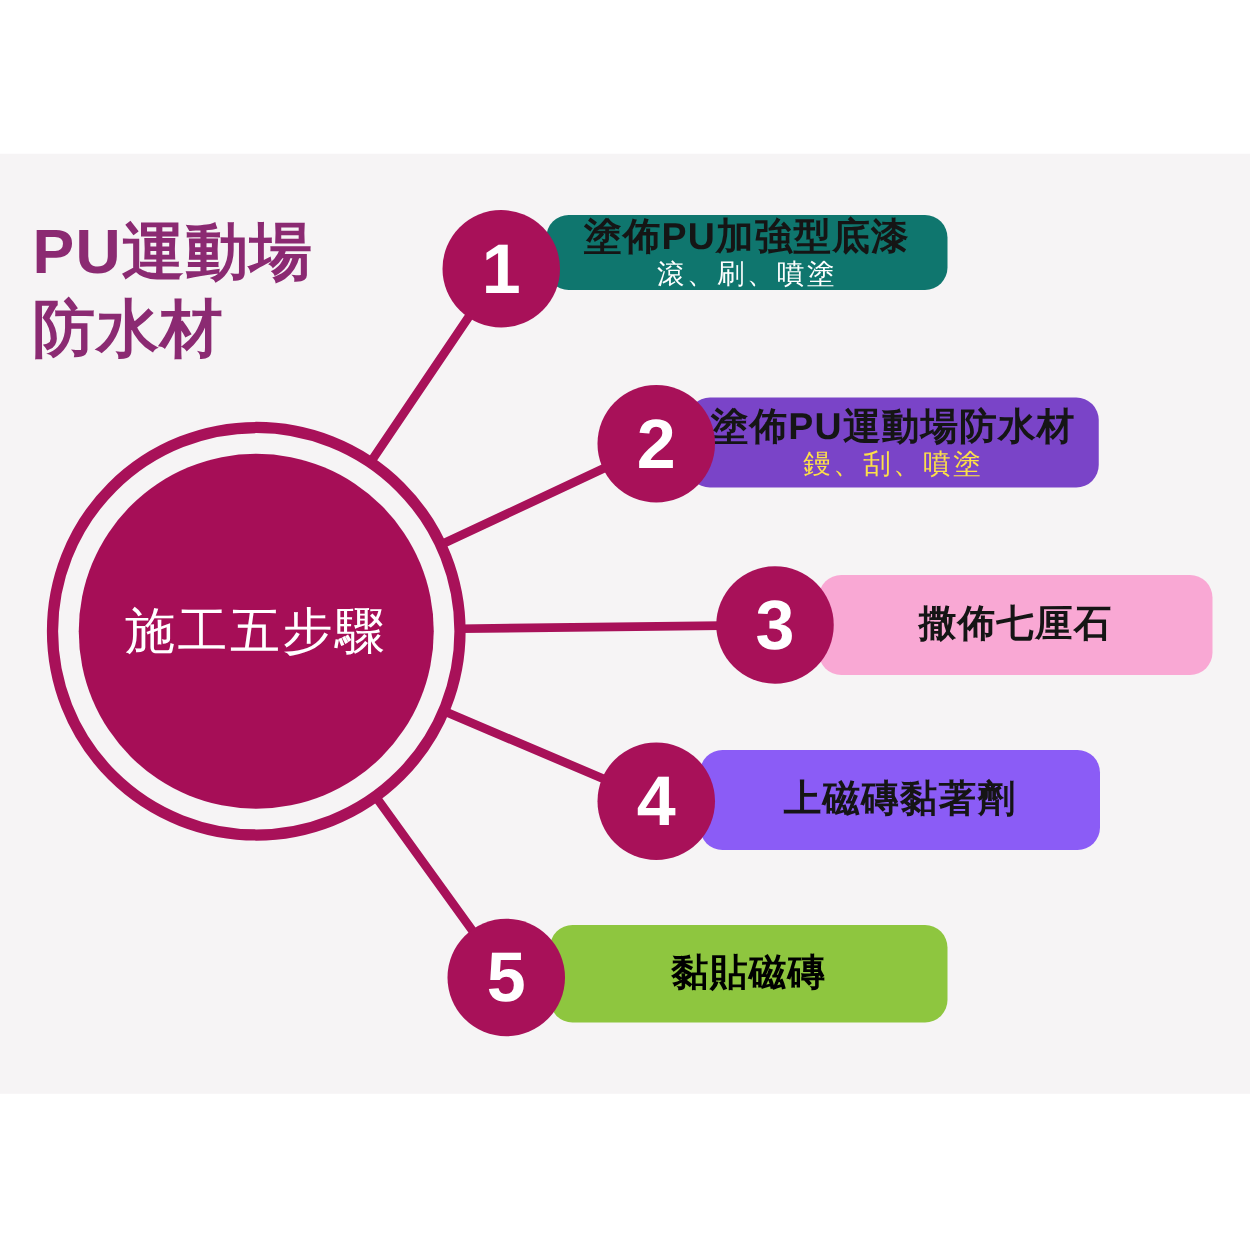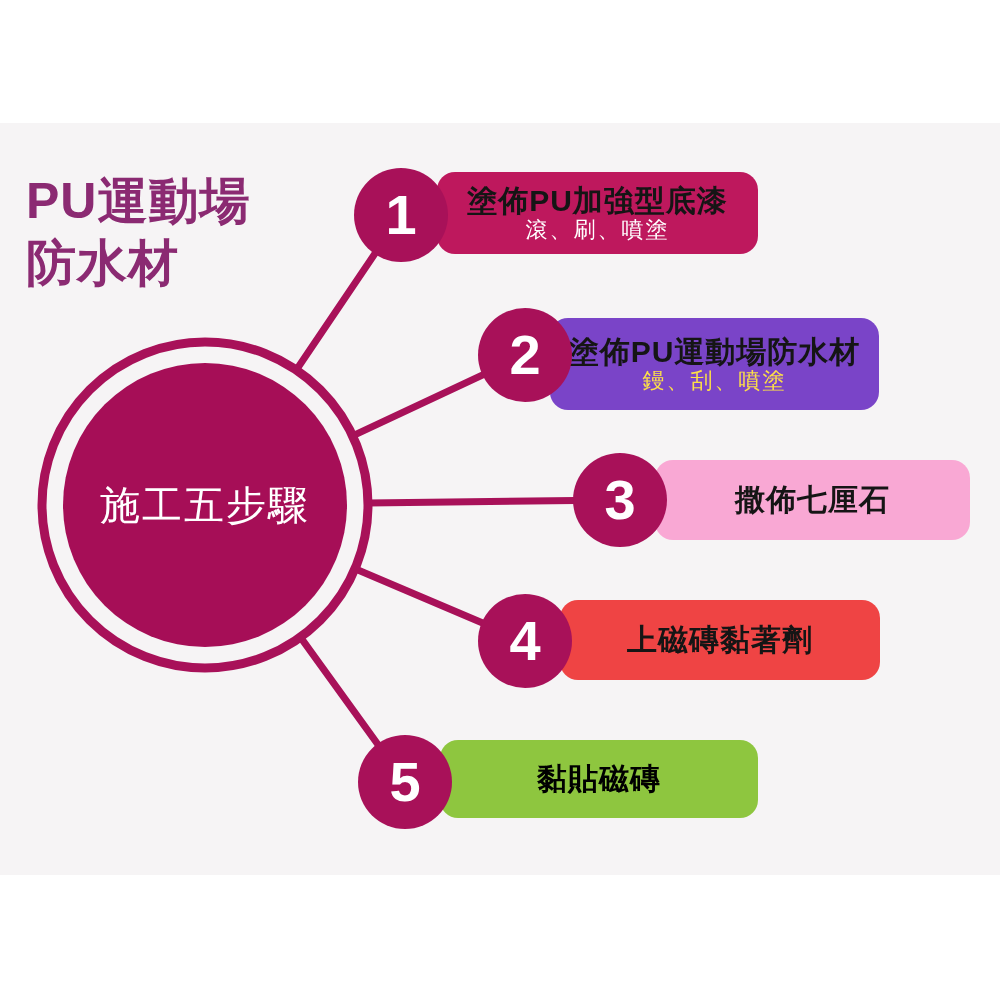--- a/index.html
+++ b/index.html
@@ -101,44 +101,44 @@
     <circle cx="205" cy="505" r="142" style="fill: rgb(166, 14, 87);"></circle>
   </svg>
 
   <div class="page-title" style="color: rgb(139, 42, 114);">
     <div>PU運動場</div>
     <div>防水材</div>
   </div>
 
   <div class="center-label">施工五步驟</div>
 
-  <div class="pill" style="left: 437px; top: 172px; width: 321px; height: 82px; background: #be185d;">
+  <div class="pill" style="left: 437px; top: 172px; width: 321px; height: 60px; background: #0f766e;">
     <div class="pill-title" style="color: rgb(21, 21, 21);">塗佈PU加強型底漆</div>
     <div class="pill-sub" style="color: rgb(255, 255, 255);">滾、刷、噴塗</div>
   </div>
   <div class="badge" style="left: 354px; top: 168px; background: rgb(168, 17, 89);">
     <span>1</span>
   </div>
 
-  <div class="pill" style="left: 550px; top: 318px; width: 329px; height: 92px; background: rgb(122, 68, 200);">
+  <div class="pill" style="left: 550px; top: 318px; width: 329px; height: 72px; background: rgb(122, 68, 200);">
     <div class="pill-title" style="color: rgb(21, 21, 21);">塗佈PU運動場防水材</div>
     <div class="pill-sub" style="color: #fde047; text-align: center;">鏝、刮、噴塗</div>
   </div>
   <div class="badge" style="left: 478px; top: 308px; background: rgb(168, 17, 89);">
     <span>2</span>
   </div>
 
   <div class="pill" style="left: 655px; top: 460px; width: 315px; height: 80px; background: #f9a8d4;">
     <div class="pill-title" style="color: rgb(21, 21, 21);">撒佈七厘石</div>
   </div>
   <div class="badge" style="left: 573px; top: 453px; background: rgb(168, 17, 89);">
     <span>3</span>
   </div>
 
-  <div class="pill" style="left: 560px; top: 600px; width: 320px; height: 80px; background: #ef4444;">
+  <div class="pill" style="left: 560px; top: 600px; width: 320px; height: 80px; background: #8b5cf6;">
     <div class="pill-title" style="color: rgb(21, 21, 21);">上磁磚黏著劑</div>
   </div>
   <div class="badge" style="left: 478px; top: 594px; background: rgb(168, 17, 89);">
     <span>4</span>
   </div>
 
   <div class="pill" style="left: 440px; top: 740px; width: 318px; height: 78px; background: rgb(142, 198, 63);">
     <div class="pill-title" style="color: #000000;">黏貼磁磚</div>
   </div>
   <div class="badge" style="left: 358px; top: 735px; background: rgb(168, 17, 89);">

